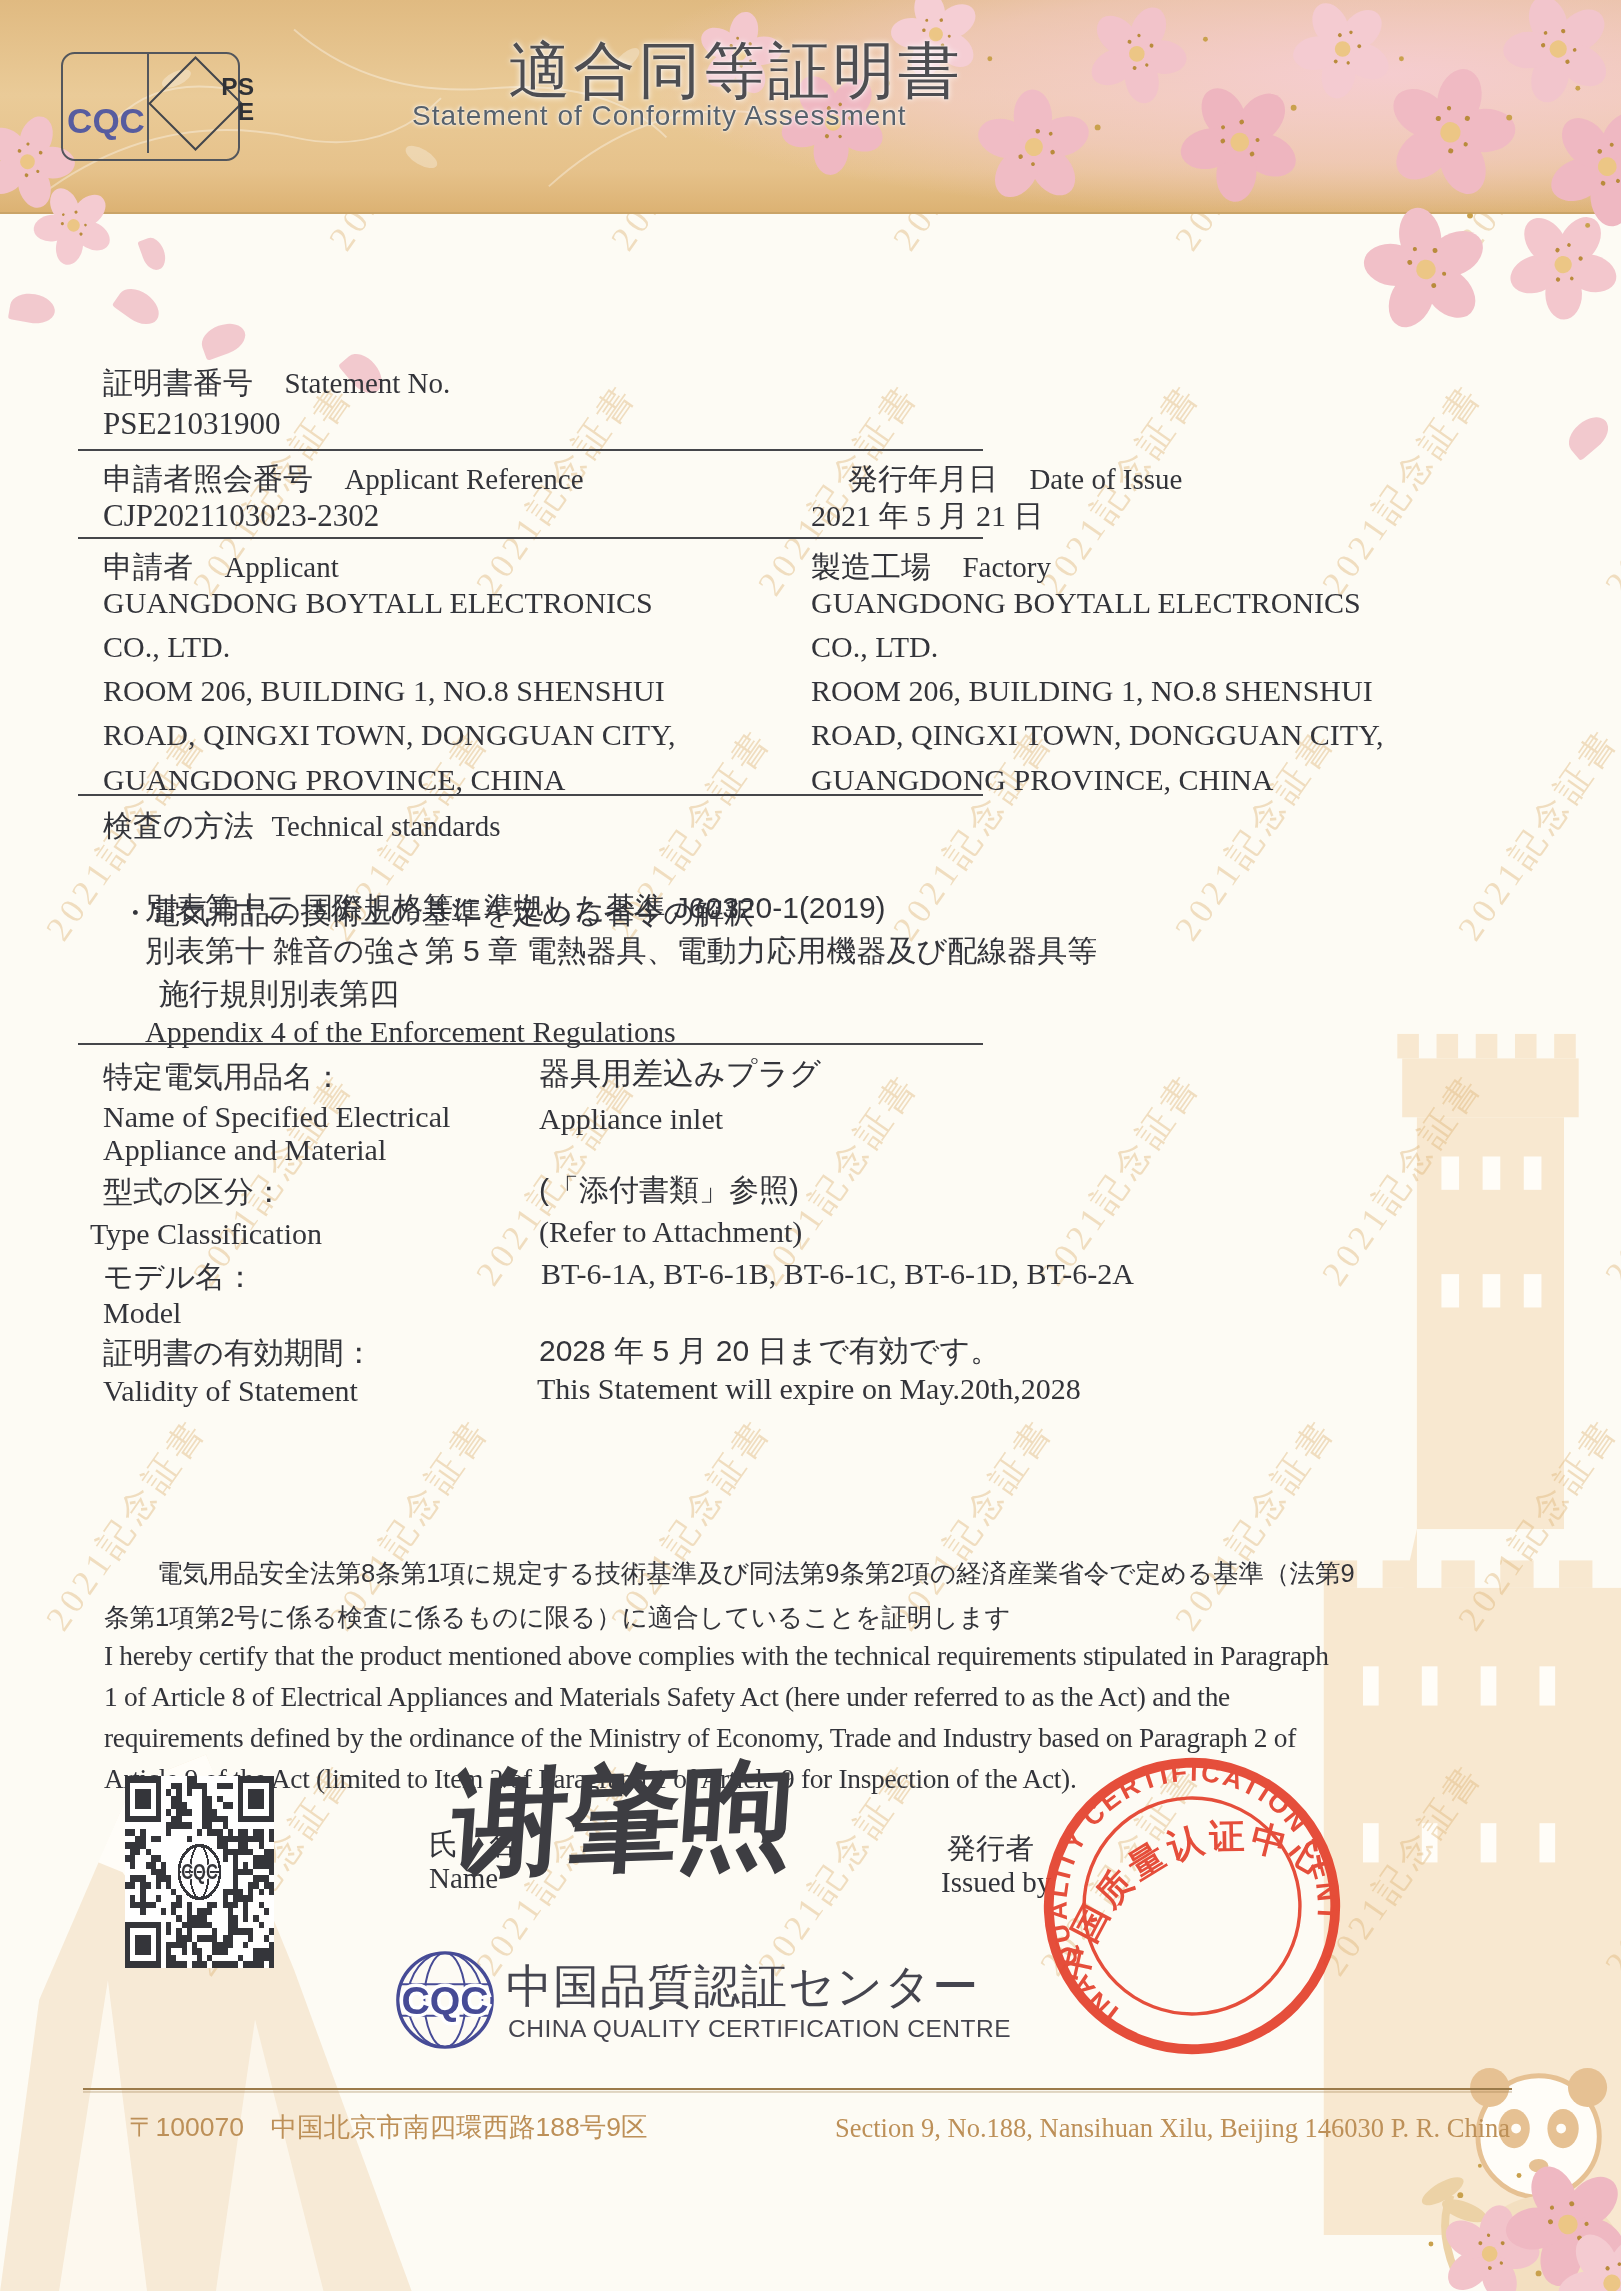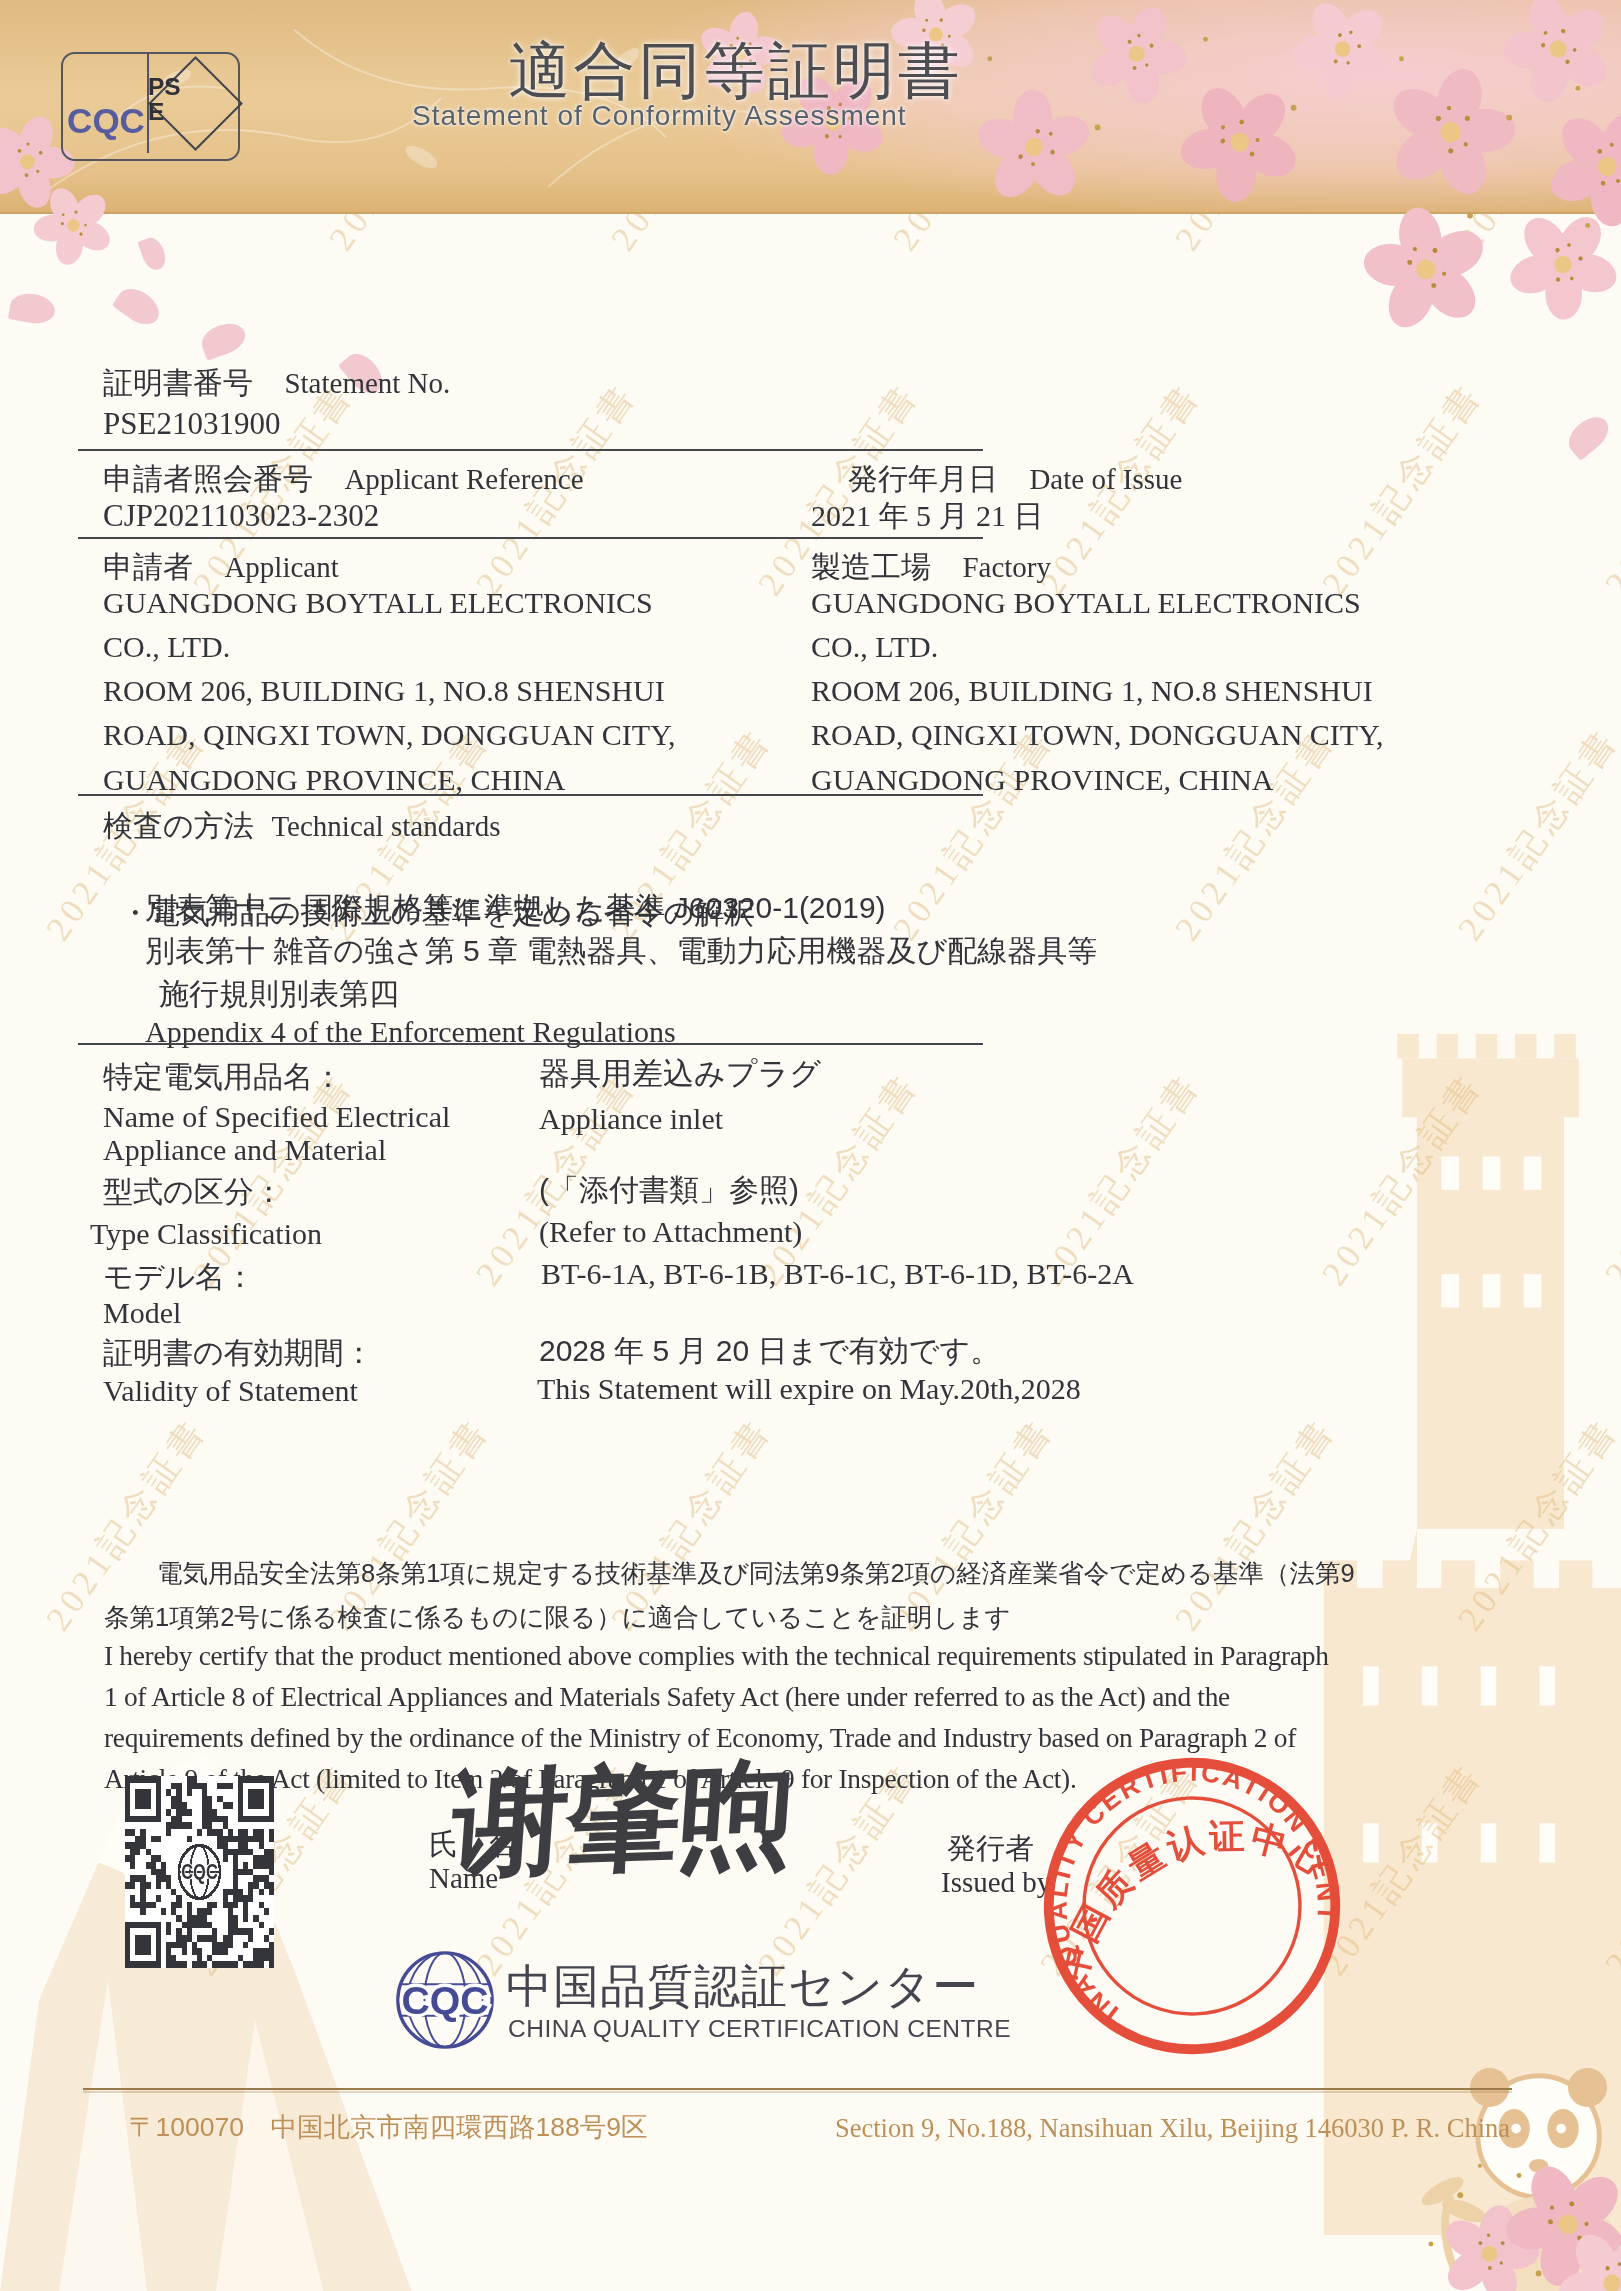--- a/index.html
+++ b/index.html
@@ -19,21 +19,21 @@
   #band{position:absolute;left:0;top:0;width:1621px;height:212px;z-index:2;
         background:linear-gradient(180deg,#e0ba81 0%,#eacb98 45%,#e6c28b 80%,#dcb273 100%);
         border-bottom:2px solid #caa468;}
   #band-pink{position:absolute;right:0;top:0;width:961px;height:212px;z-index:2;
         background:radial-gradient(ellipse at 75% 35%,rgba(246,205,211,.95) 0%,rgba(246,205,211,.55) 45%,rgba(246,205,211,0) 75%);}
   #logo-box{position:absolute;left:61px;top:52px;width:175px;height:105px;border:2.9px solid #53565c;border-radius:13.7px;z-index:4;}
   #logo-divider{position:absolute;left:84px;top:0;height:99px;border-left:2.9px solid #53565c;}
   #logo-cqc{position:absolute;left:0;top:47px;width:86px;text-align:center;font-family:"Liberation Sans",sans-serif;
         font-weight:bold;font-size:35px;letter-spacing:0px;color:#575c9f;}
   #pse-diamond{position:absolute;left:99px;top:15.7px;width:63px;height:63px;border:2.9px solid #43464c;transform:rotate(45deg);}
-  #pse-text{position:absolute;left:85px;top:19.6px;width:106px;text-align:left;font-family:"Liberation Sans",sans-serif;
+  #pse-text{position:absolute;left:85px;top:19.6px;width:106px;text-align:right;font-family:"Liberation Sans",sans-serif;
         font-weight:bold;color:#2f3136;line-height:25.5px;font-size:24.5px;}
   #title-jp{position:absolute;left:412px;top:29px;width:647px;text-align:center;font-size:62px;letter-spacing:2.9px;
         color:#4e4e52;z-index:4;text-shadow:0 0 5.9px #fff,0 0 2px #fff;white-space:nowrap;}
   #title-en{position:absolute;left:412px;top:100px;width:647px;z-index:4;
         font-family:"Liberation Sans","DejaVu Sans",sans-serif;font-size:28px;letter-spacing:1px;color:#57616c;
         text-shadow:0 0 4.9px #fff,0 0 2px #fff;white-space:nowrap;}
   .petal{position:absolute;width:45px;height:29px;background:#f1c3ca;border-radius:55% 55% 55% 10%;opacity:.9;z-index:2;}
   #content .jpval{font-size:31px;}
   .para-jp{font-size:25.5px;white-space:nowrap;z-index:3;}
   .para-en{font-size:27.4px;letter-spacing:-0.3px;white-space:nowrap;z-index:3;}

